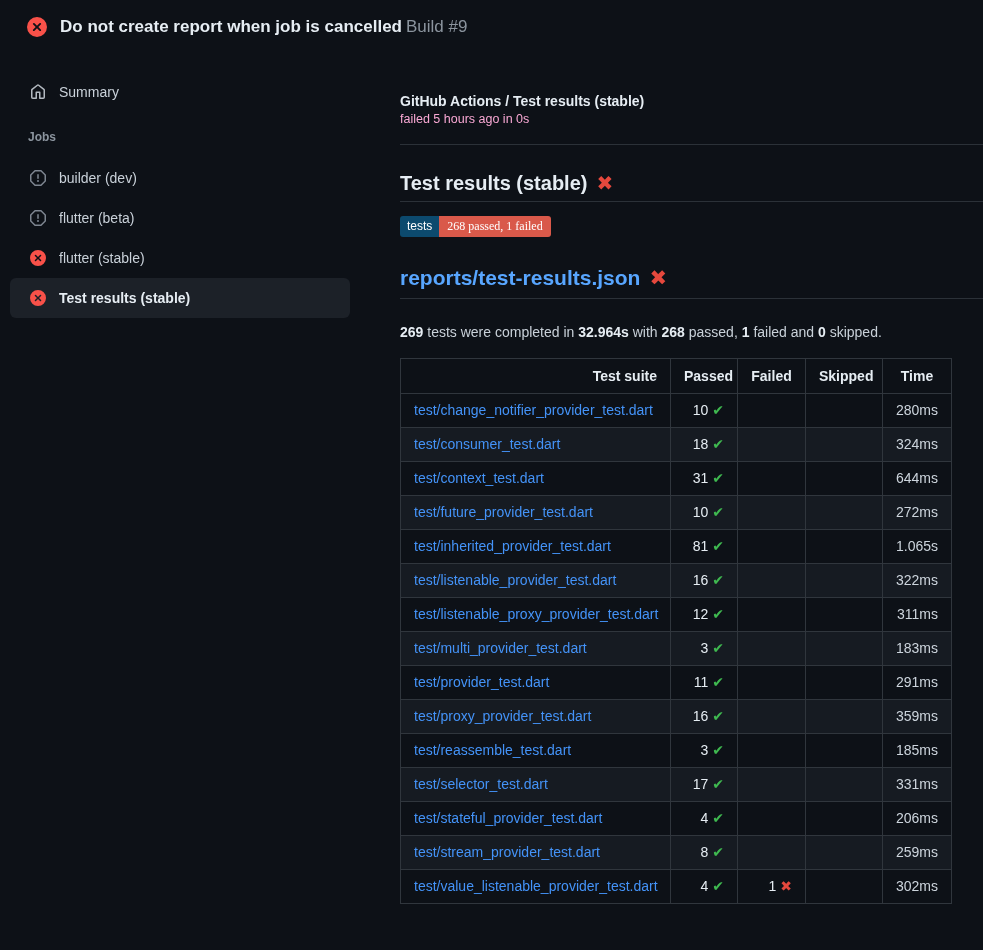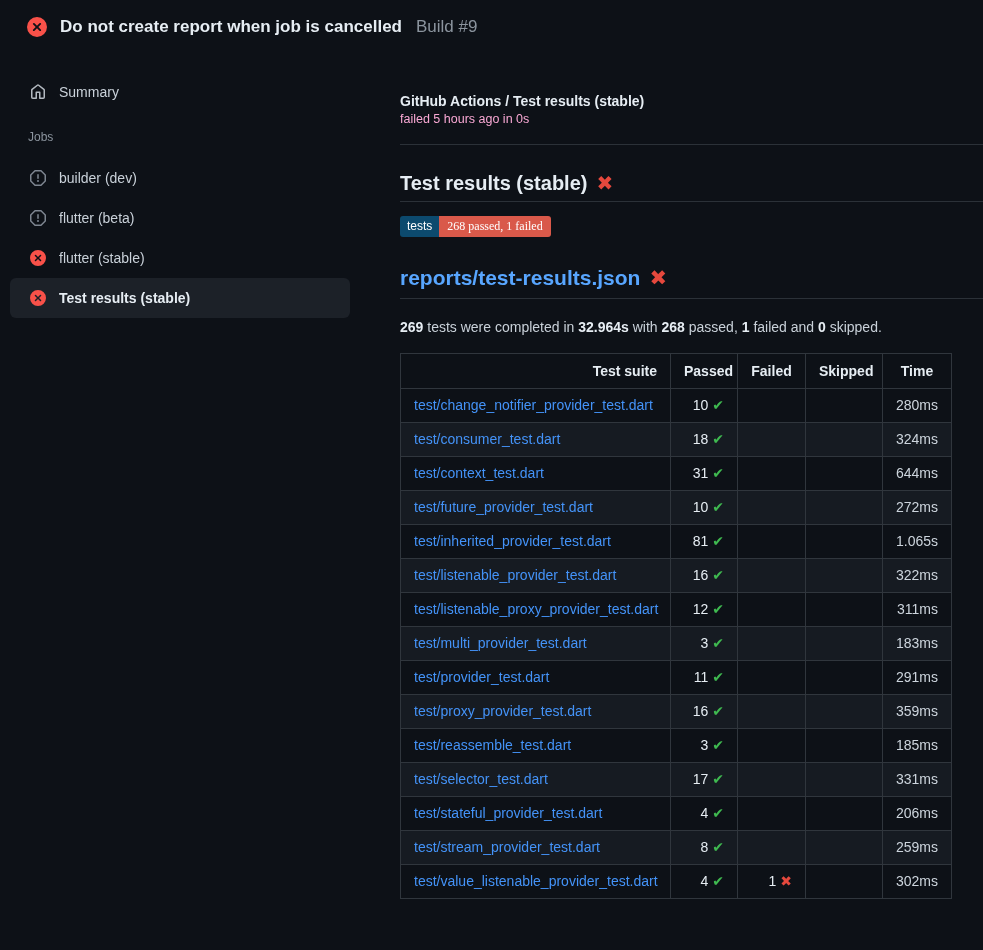--- a/index.html
+++ b/index.html
@@ -16,32 +16,32 @@
   
   .app-header {
     display: flex; align-items: center; gap: 13px;
     padding: 17px 0 0 27px;
   }
   .app-header .status-icon svg { display: block; }
   .app-header h1 {
     font-size: 17px; font-weight: 700; color: #e6edf3;
     white-space: nowrap;
   }
-  .app-header .build-no { color: #8b949e; font-weight: 400; margin-left: 14px; }
+  .app-header .build-no { color: #8b949e; font-weight: 400; margin-left: 4px; }
   
   .sidebar { position: absolute; top: 72px; left: 10px; width: 340px; }
   .side-item {
     display: flex; align-items: center; gap: 13px;
     height: 40px; padding: 0 20px; border-radius: 6px;
     color: #c9d1d9; cursor: pointer; white-space: nowrap;
   }
   .side-item .icon { width: 16px; height: 16px; flex: 0 0 16px; }
   .side-item .icon svg { display: block; }
   .side-item.selected { background: #1c2128; color: #e6edf3; font-weight: 700; }
-  .jobs-label { margin: 18px 0 14px; padding: 0 18px; font-size: 12px; color: #8b949e; }
+  .jobs-label { margin: 18px 0 14px; padding: 0 18px; font-size: 12px; color: #8b949e; font-weight: bold; }
   
   .main { position: absolute; top: 92px; left: 400px; right: 0; }
   .breadcrumb { font-size: 14px; font-weight: 700; color: #e6edf3; line-height: 19px; }
   .status-line { font-size: 12.5px; color: #f9a8d4; line-height: 16px; }
   .divider { border-bottom: 1px solid #2b3138; margin-top: 17px; }
   .section-title {
     margin-top: 24px; padding-bottom: 4px; border-bottom: 1px solid #2b3138;
     font-size: 20px; font-weight: 700; color: #e6edf3; line-height: 28px;
   }
   .x-mark {
@@ -52,21 +52,21 @@
     display: inline-flex; margin-top: 14px; font-size: 12px; line-height: 15px;
     color: #ffffff; border-radius: 3px; overflow: hidden;
   }
   .badge .badge-label { background: #0c4a6e; padding: 3px 7px; }
   .badge .badge-value { background: #d9594a; padding: 3px 8px; font-family: Liberation Serif, serif; }
   .report-title {
     margin-top: 26px; padding-bottom: 5px; border-bottom: 1px solid #2b3138;
     font-size: 21px; font-weight: 700; line-height: 30px;
   }
   .report-title a { color: #58a6ff; text-decoration: none; }
-  .summary-line { margin-top: 18px; line-height: 20px; color: #c9d1d9; }
+  .summary-line { margin-top: 23px; line-height: 20px; color: #c9d1d9; }
   .summary-line strong { color: #e6edf3; }
   
   table.results {
     margin-top: 16px; width: 551px;
     border-collapse: collapse; table-layout: fixed;
   }
   table.results th, table.results td {
     border: 1px solid #30363d; padding: 8px 13px; line-height: 17px;
   }
   table.results th {

